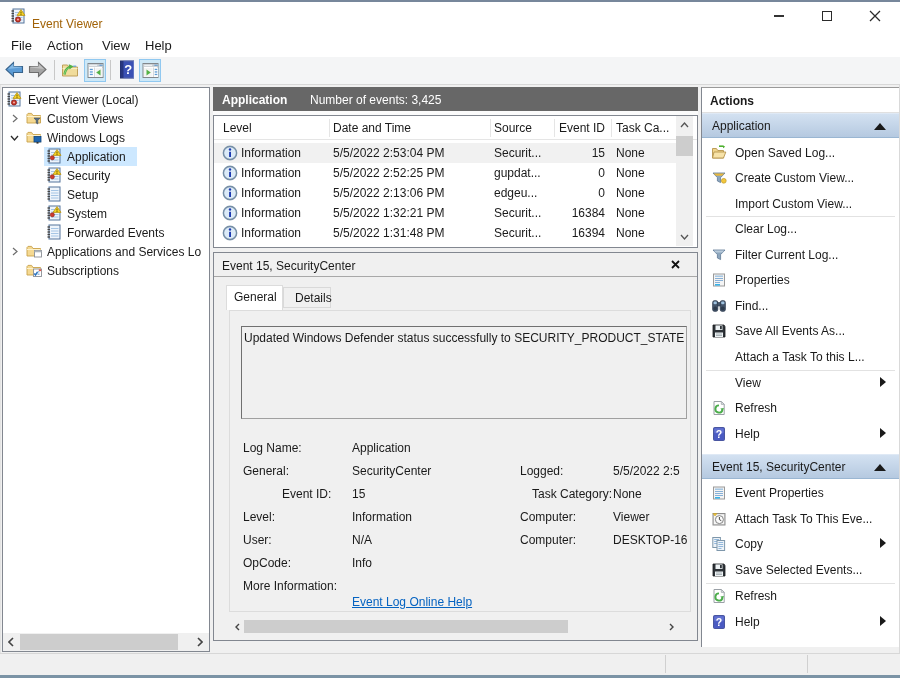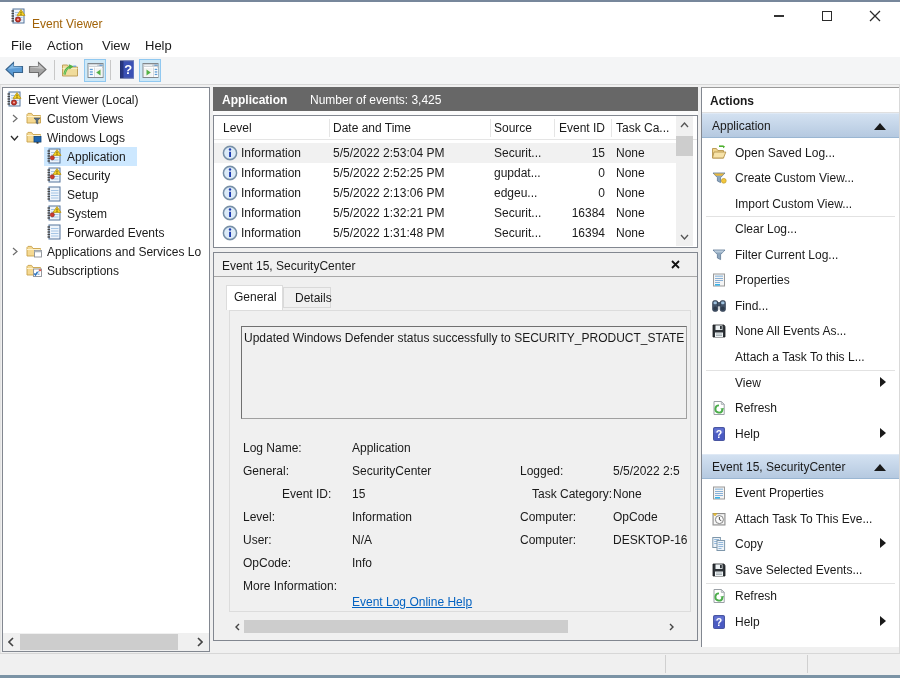--- a/index.html
+++ b/index.html
@@ -394,21 +394,21 @@
     <div class="abs" style="left:109px;top:23px;white-space:nowrap;">SecurityCenter</div>
     <div class="abs" style="left:277px;top:23px;">Logged:</div>
     <div class="abs" style="left:370px;top:23px;white-space:nowrap;">5/5/2022 2:5</div>
     <div class="abs" style="left:0;top:46px;margin-left:39px;">Event ID:</div>
     <div class="abs" style="left:109px;top:46px;white-space:nowrap;">15</div>
     <div class="abs" style="left:289px;top:46px;">Task Category:</div>
     <div class="abs" style="left:370px;top:46px;white-space:nowrap;">None</div>
     <div class="abs" style="left:0;top:69px;">Level:</div>
     <div class="abs" style="left:109px;top:69px;white-space:nowrap;">Information</div>
     <div class="abs" style="left:277px;top:69px;">Computer:</div>
-    <div class="abs" style="left:370px;top:69px;white-space:nowrap;">OpCode</div>
+    <div class="abs" style="left:370px;top:69px;white-space:nowrap;">Viewer</div>
     <div class="abs" style="left:0;top:92px;">User:</div>
     <div class="abs" style="left:109px;top:92px;white-space:nowrap;">N/A</div>
     <div class="abs" style="left:277px;top:92px;">Computer:</div>
     <div class="abs" style="left:370px;top:92px;white-space:nowrap;">DESKTOP-16</div>
     <div class="abs" style="left:0;top:115px;">OpCode:</div>
     <div class="abs" style="left:109px;top:115px;white-space:nowrap;">Info</div>
     <div class="abs" style="left:0;top:138px;">More Information:</div>
     <div class="abs" style="left:109px;top:130px;white-space:nowrap;margin-top:24px;"><span style="color:#0563c1;text-decoration:underline;">Event Log Online Help</span></div>
   </div>
 
@@ -477,21 +477,21 @@
     <div class="abs" style="left:9px;top:209.45px;width:16px;height:16px;"><svg width="16" height="16" viewBox="0 0 16 16">
         <path d="M2 2 L12.8 2 L14 3.2 L14 14 L2 14 Z" fill="#2e3338" stroke="#17191c" stroke-width="0.8"></path>
         <rect x="4.5" y="2.4" width="7" height="4.6" fill="#eef3f5"></rect>
         <rect x="9" y="3" width="1.8" height="3.2" fill="#2e3338"></rect>
         <rect x="4" y="9.5" width="8" height="4.5" fill="#eef3f5"></rect>
         <g stroke="#9aa3a8" stroke-width="0.8">
           <line x1="5" y1="11" x2="11" y2="11"></line>
           <line x1="5" y1="12.5" x2="11" y2="12.5"></line>
         </g>
       </svg></div>
-    <div class="abs" style="left:33px;top:210.45px;white-space:nowrap;">None All Events As...</div>
+    <div class="abs" style="left:33px;top:210.45px;white-space:nowrap;">Save All Events As...</div>
     <div class="abs" style="left:33px;top:236px;white-space:nowrap;">Attach a Task To this L...</div>
     <div class="abs" style="left:4px;top:255.55px;width:189px;height:1px;background:#e2e2e2;"></div>
     <div class="abs" style="left:33px;top:261.55px;white-space:nowrap;">View</div>
     <svg class="abs" style="left:178px;top:262.55px" width="6" height="10" viewBox="0 0 6 10">
       <path d="M0 0 L6 5 L0 10 Z" fill="#1a1a1a"></path>
     </svg>
     <div class="abs" style="left:9px;top:286.1px;width:16px;height:16px;"><svg width="16" height="16" viewBox="0 0 16 16">
         <path d="M3 1.5 L10.3 1.5 L13.2 4.4 L13.2 14.5 L3 14.5 Z" fill="#fff" stroke="#9aa0a6" stroke-width="1"></path>
         <path d="M10.3 1.5 L10.3 4.4 L13.2 4.4 Z" fill="#e4e6e8" stroke="#9aa0a6" stroke-width="0.7"></path>
         <path d="M8 5.4 A3.6 3.6 0 1 0 11.4 10.1" stroke="#4bad4b" stroke-width="1.9" fill="none"></path>

